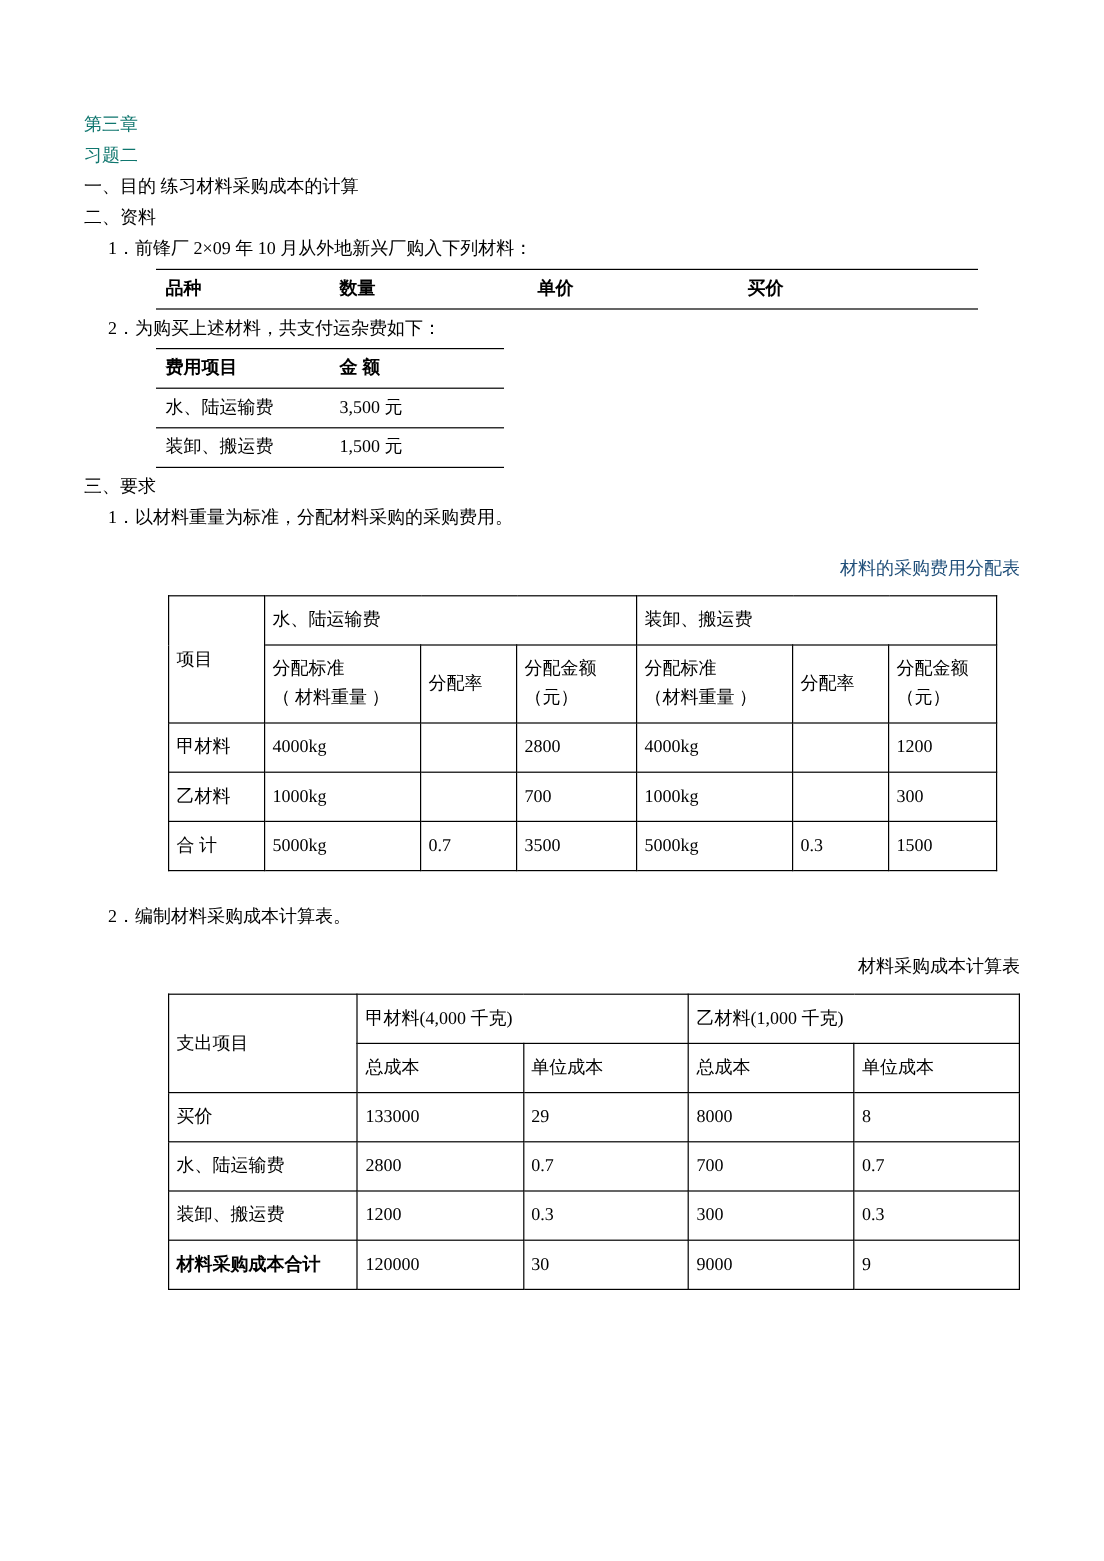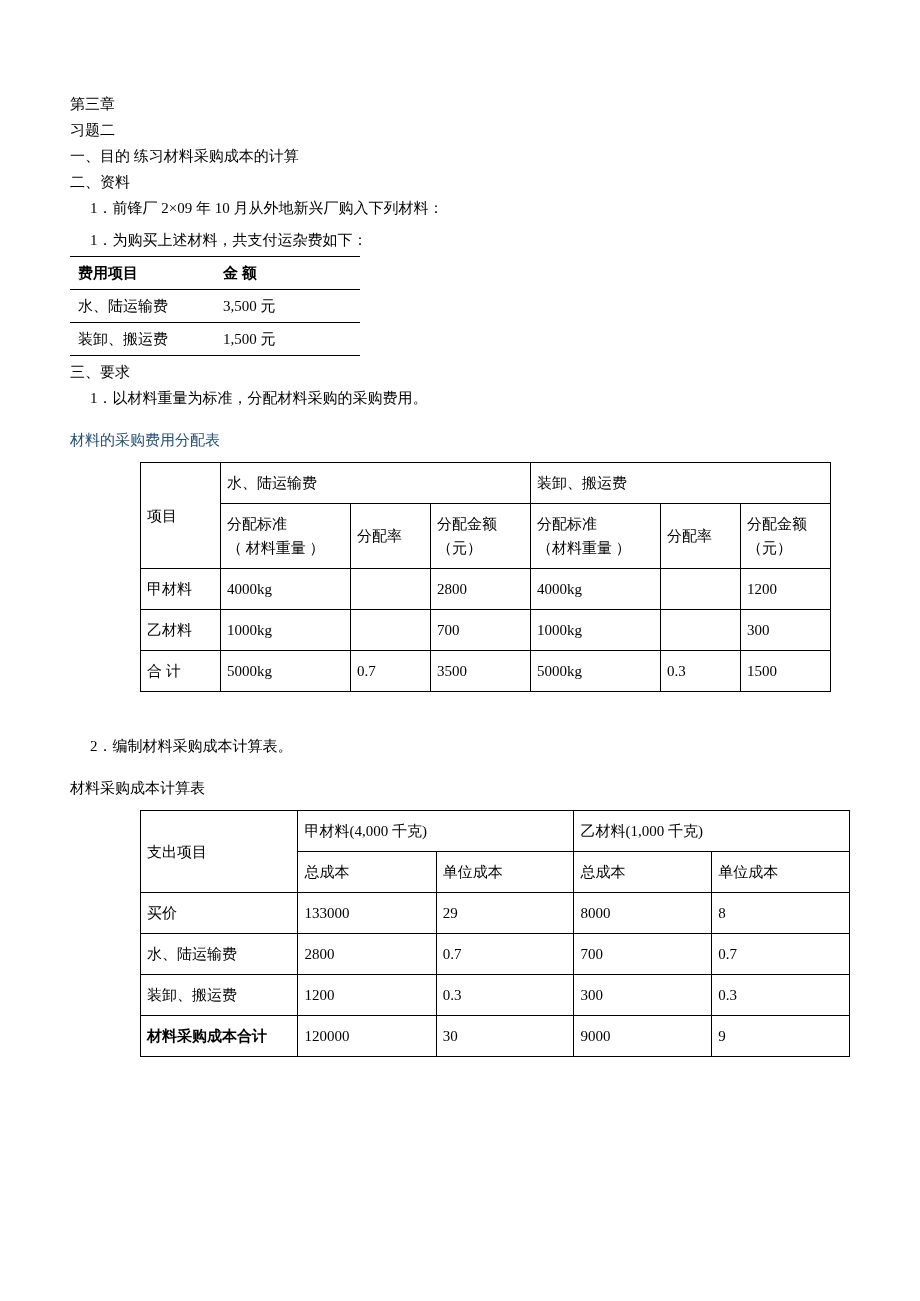--- a/index.html
+++ b/index.html
@@ -6,21 +6,21 @@
     font-family: "SimSun", "宋体", serif;
     font-size: 15px;
     background: #fff;
     color: #000;
     margin: 0;
     padding: 90px 70px;
     line-height: 1.6;
     width: 920px;
     box-sizing: border-box;
   }
-  .red { color: #000000; }
+  .red { color: #0f766e; }
   .blue { color: #1f4e79; }
   .section { margin: 2px 0; }
   .indent1 { padding-left: 20px; }
 
   table {
     border-collapse: collapse;
     margin: 4px 0;
   }
   td, th {
     border: 1px solid #000;
@@ -36,21 +36,21 @@
   .tbl-materials td, .tbl-materials th {
     border-left: none;
     border-right: none;
   }
   .tbl-materials col.c1 { width: 145px; }
   .tbl-materials col.c2 { width: 165px; }
   .tbl-materials col.c3 { width: 175px; }
   .tbl-materials col.c4 { width: 200px; }
 
   
-  .tbl-fees { }
+  .tbl-fees { margin-left: 60px; }
   .tbl-fees td, .tbl-fees th {
     border-left: none;
     border-right: none;
   }
   .tbl-fees col.c1 { width: 145px; }
   .tbl-fees col.c2 { width: 145px; }
 
   
   .tbl-alloc { margin-left: 70px; margin-top: 10px; }
   .tbl-alloc td, .tbl-alloc th {
@@ -72,45 +72,51 @@
     font-weight: normal;
   }
   .tbl-cost col.c1 { width: 160px; }
   .tbl-cost col.c2 { width: 140px; }
   .tbl-cost col.c3 { width: 140px; }
   .tbl-cost col.c4 { width: 140px; }
   .tbl-cost col.c5 { width: 140px; }
   .tbl-cost .bold { font-weight: bold; }
 
   .center-title {
-    text-align: left;
+    text-align: right;
     margin: 18px 0 6px 0;
   }
 </style>
 </head>
 <body>
 
 <div class="red section">第三章</div>
 <div class="red section">习题二</div>
 <div class="section">一、目的   练习材料采购成本的计算</div>
 <div class="section">二、资料</div>
 <div class="section indent1">1．前锋厂 2×09 年 10 月从外地新兴厂购入下列材料：</div>
 
 <table class="tbl-materials">
   <colgroup>
       <col class="c1">
       <col class="c2">
       <col class="c3">
       <col class="c4">
     </colgroup>
   <tbody>
-</tbody>
-  </table>
-
-<div class="section indent1">1．为购买上述材料，共支付运杂费如下：</div>
+      <tr>
+    <th>品种</th>
+    <th>数量</th>
+    <th>单价</th>
+    <th>买价</th>
+  </tr>
+</tbody>
+  </table>
+
+<div class="section indent1">2．为购买上述材料，共支付运杂费如下：</div>
 
 <table class="tbl-fees">
   <colgroup>
       <col class="c1">
       <col class="c2">
     </colgroup>
   <tbody>
       <tr>
     <th>费用项目</th>
     <th>金   额</th>
@@ -190,21 +196,21 @@
     <td>5000kg</td>
     <td>0.7</td>
     <td>3500</td>
     <td>5000kg</td>
     <td>0.3</td>
     <td>1500</td>
   </tr>
 </tbody>
   </table>
 
-<div class="section indent1" style="margin-top:42px;">2．编制材料采购成本计算表。</div>
+<div class="section indent1" style="margin-top:26px;">2．编制材料采购成本计算表。</div>
 
 <div class="center-title">材料采购成本计算表</div>
 
 <table class="tbl-cost">
   <colgroup>
       <col class="c1">
       <col class="c2">
       <col class="c3">
       <col class="c4">
       <col class="c5">

